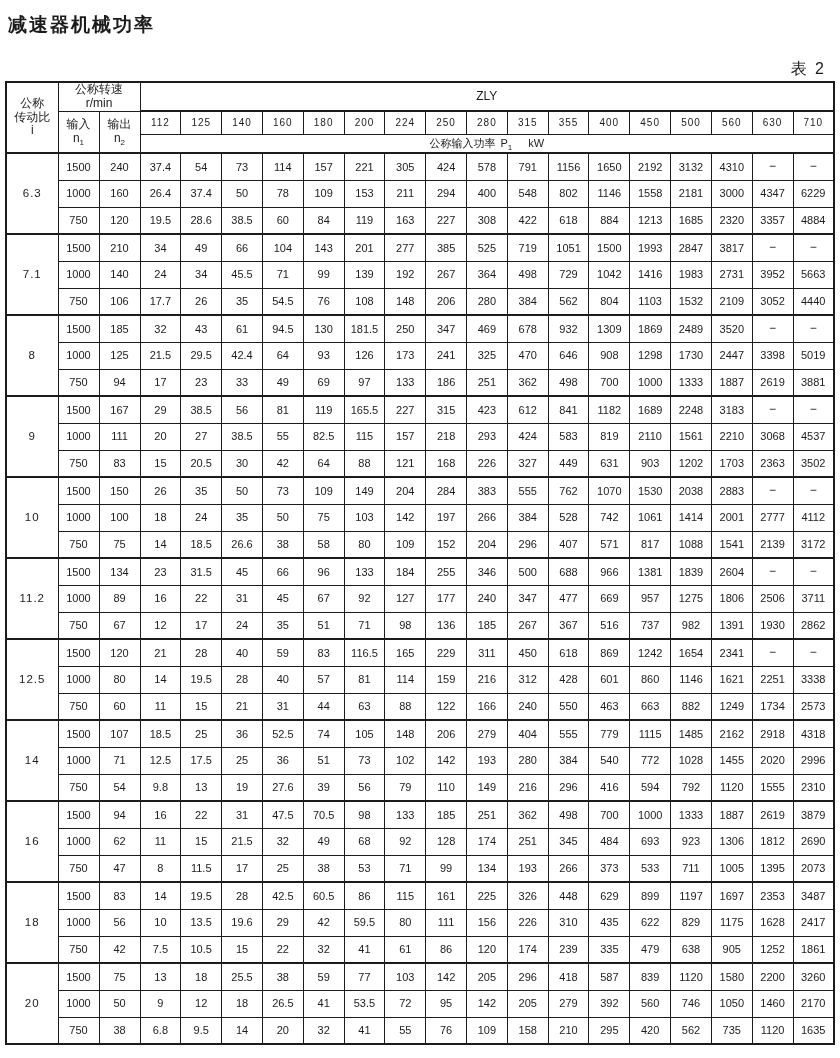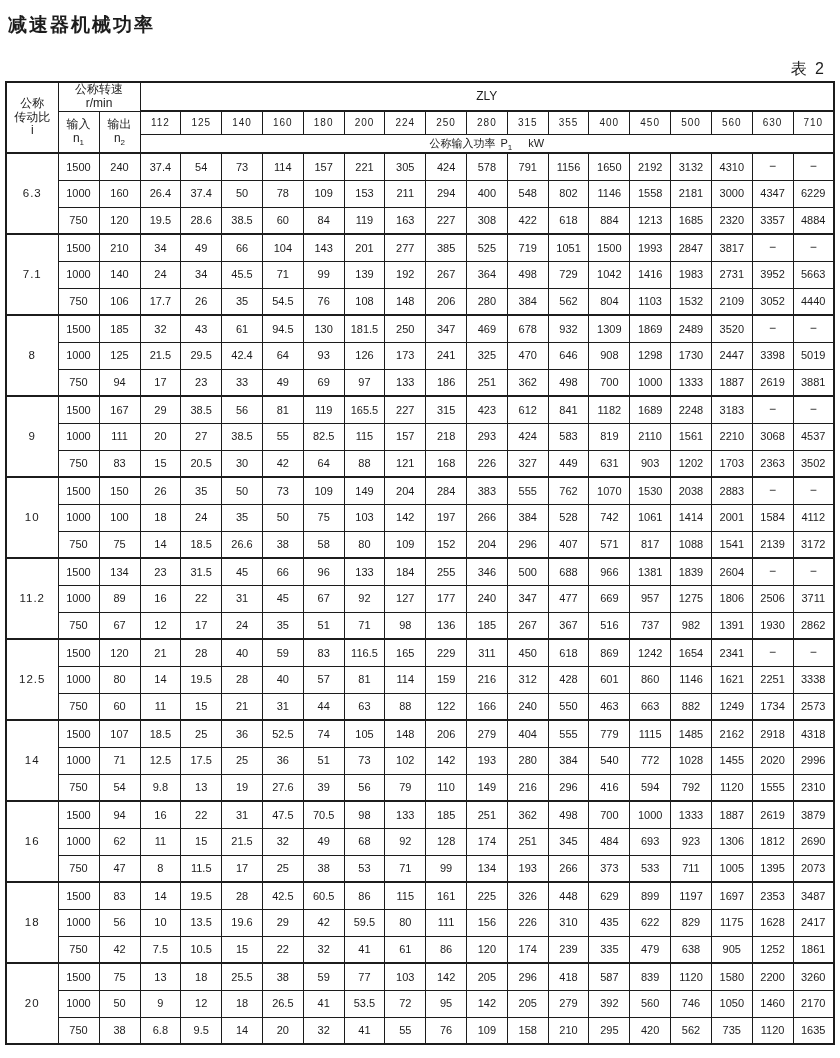--- a/index.html
+++ b/index.html
@@ -401,21 +401,21 @@
           <td>103</td>
           <td>142</td>
           <td>197</td>
           <td>266</td>
           <td>384</td>
           <td>528</td>
           <td>742</td>
           <td>1061</td>
           <td>1414</td>
           <td>2001</td>
-          <td>1584</td>
+          <td>2777</td>
           <td>4112</td>
         </tr>
         <tr>
           <td>750</td>
           <td>75</td>
           <td>14</td>
           <td>18.5</td>
           <td>26.6</td>
           <td>38</td>
           <td>58</td>

